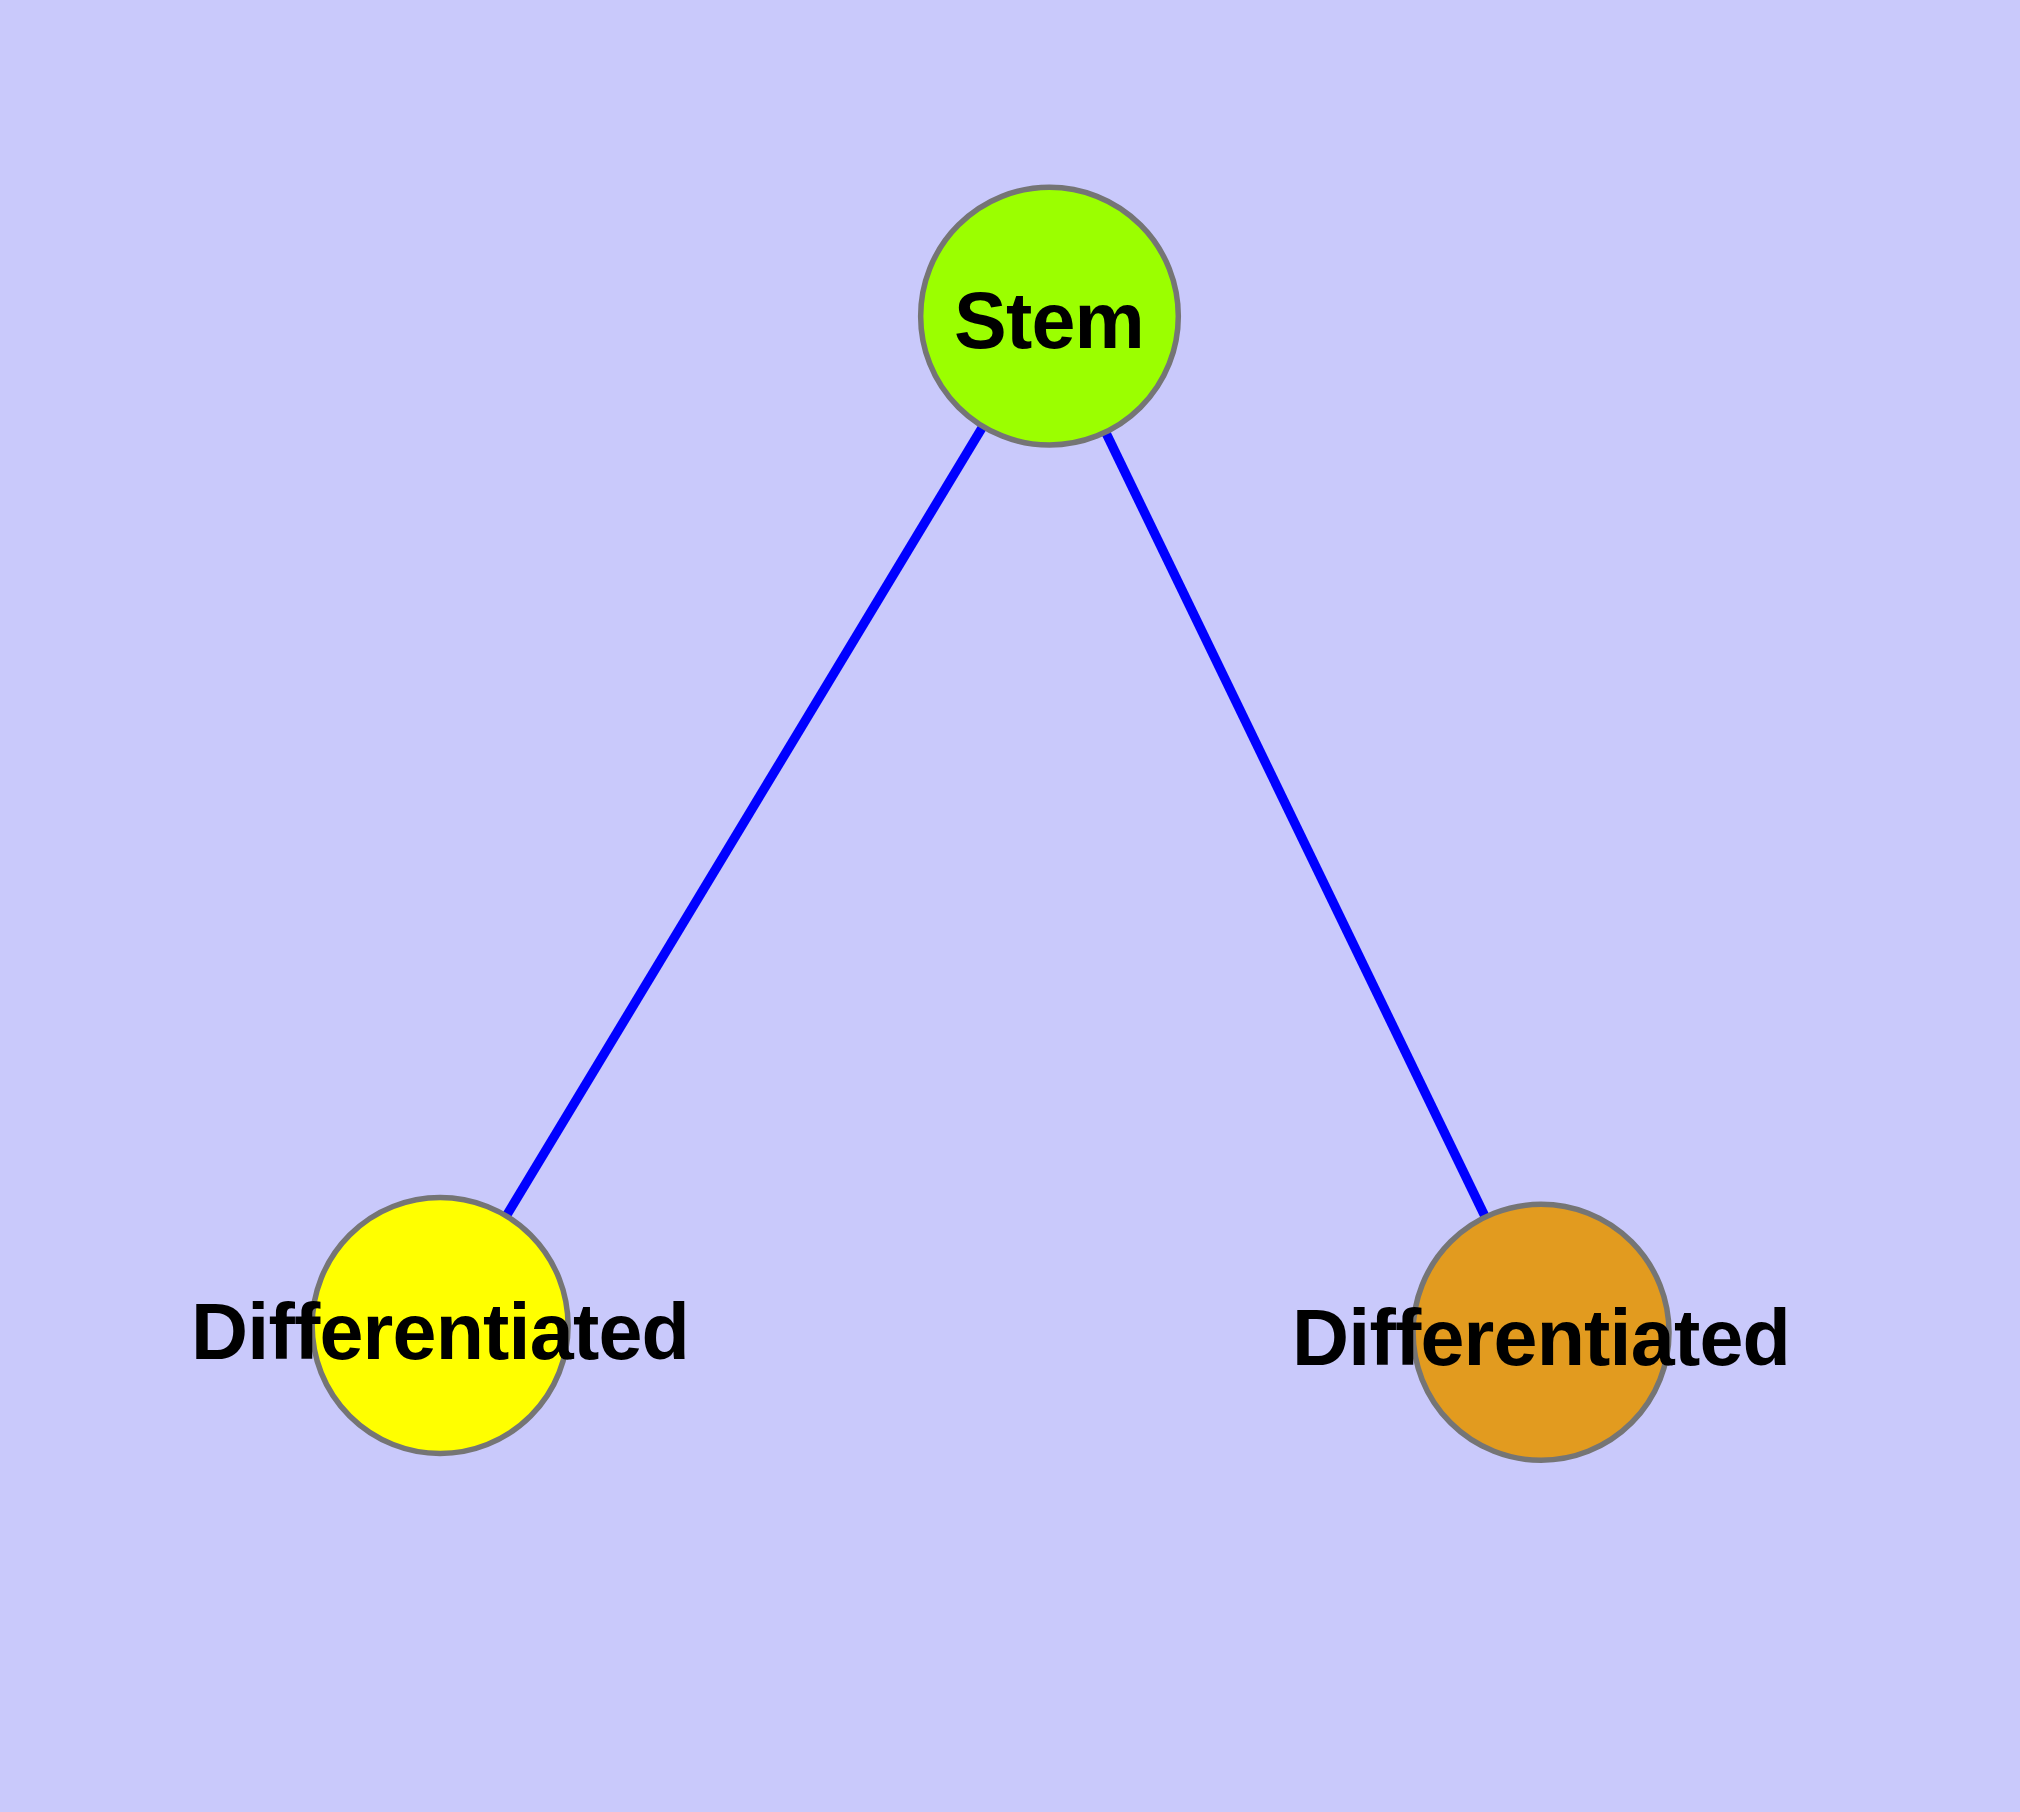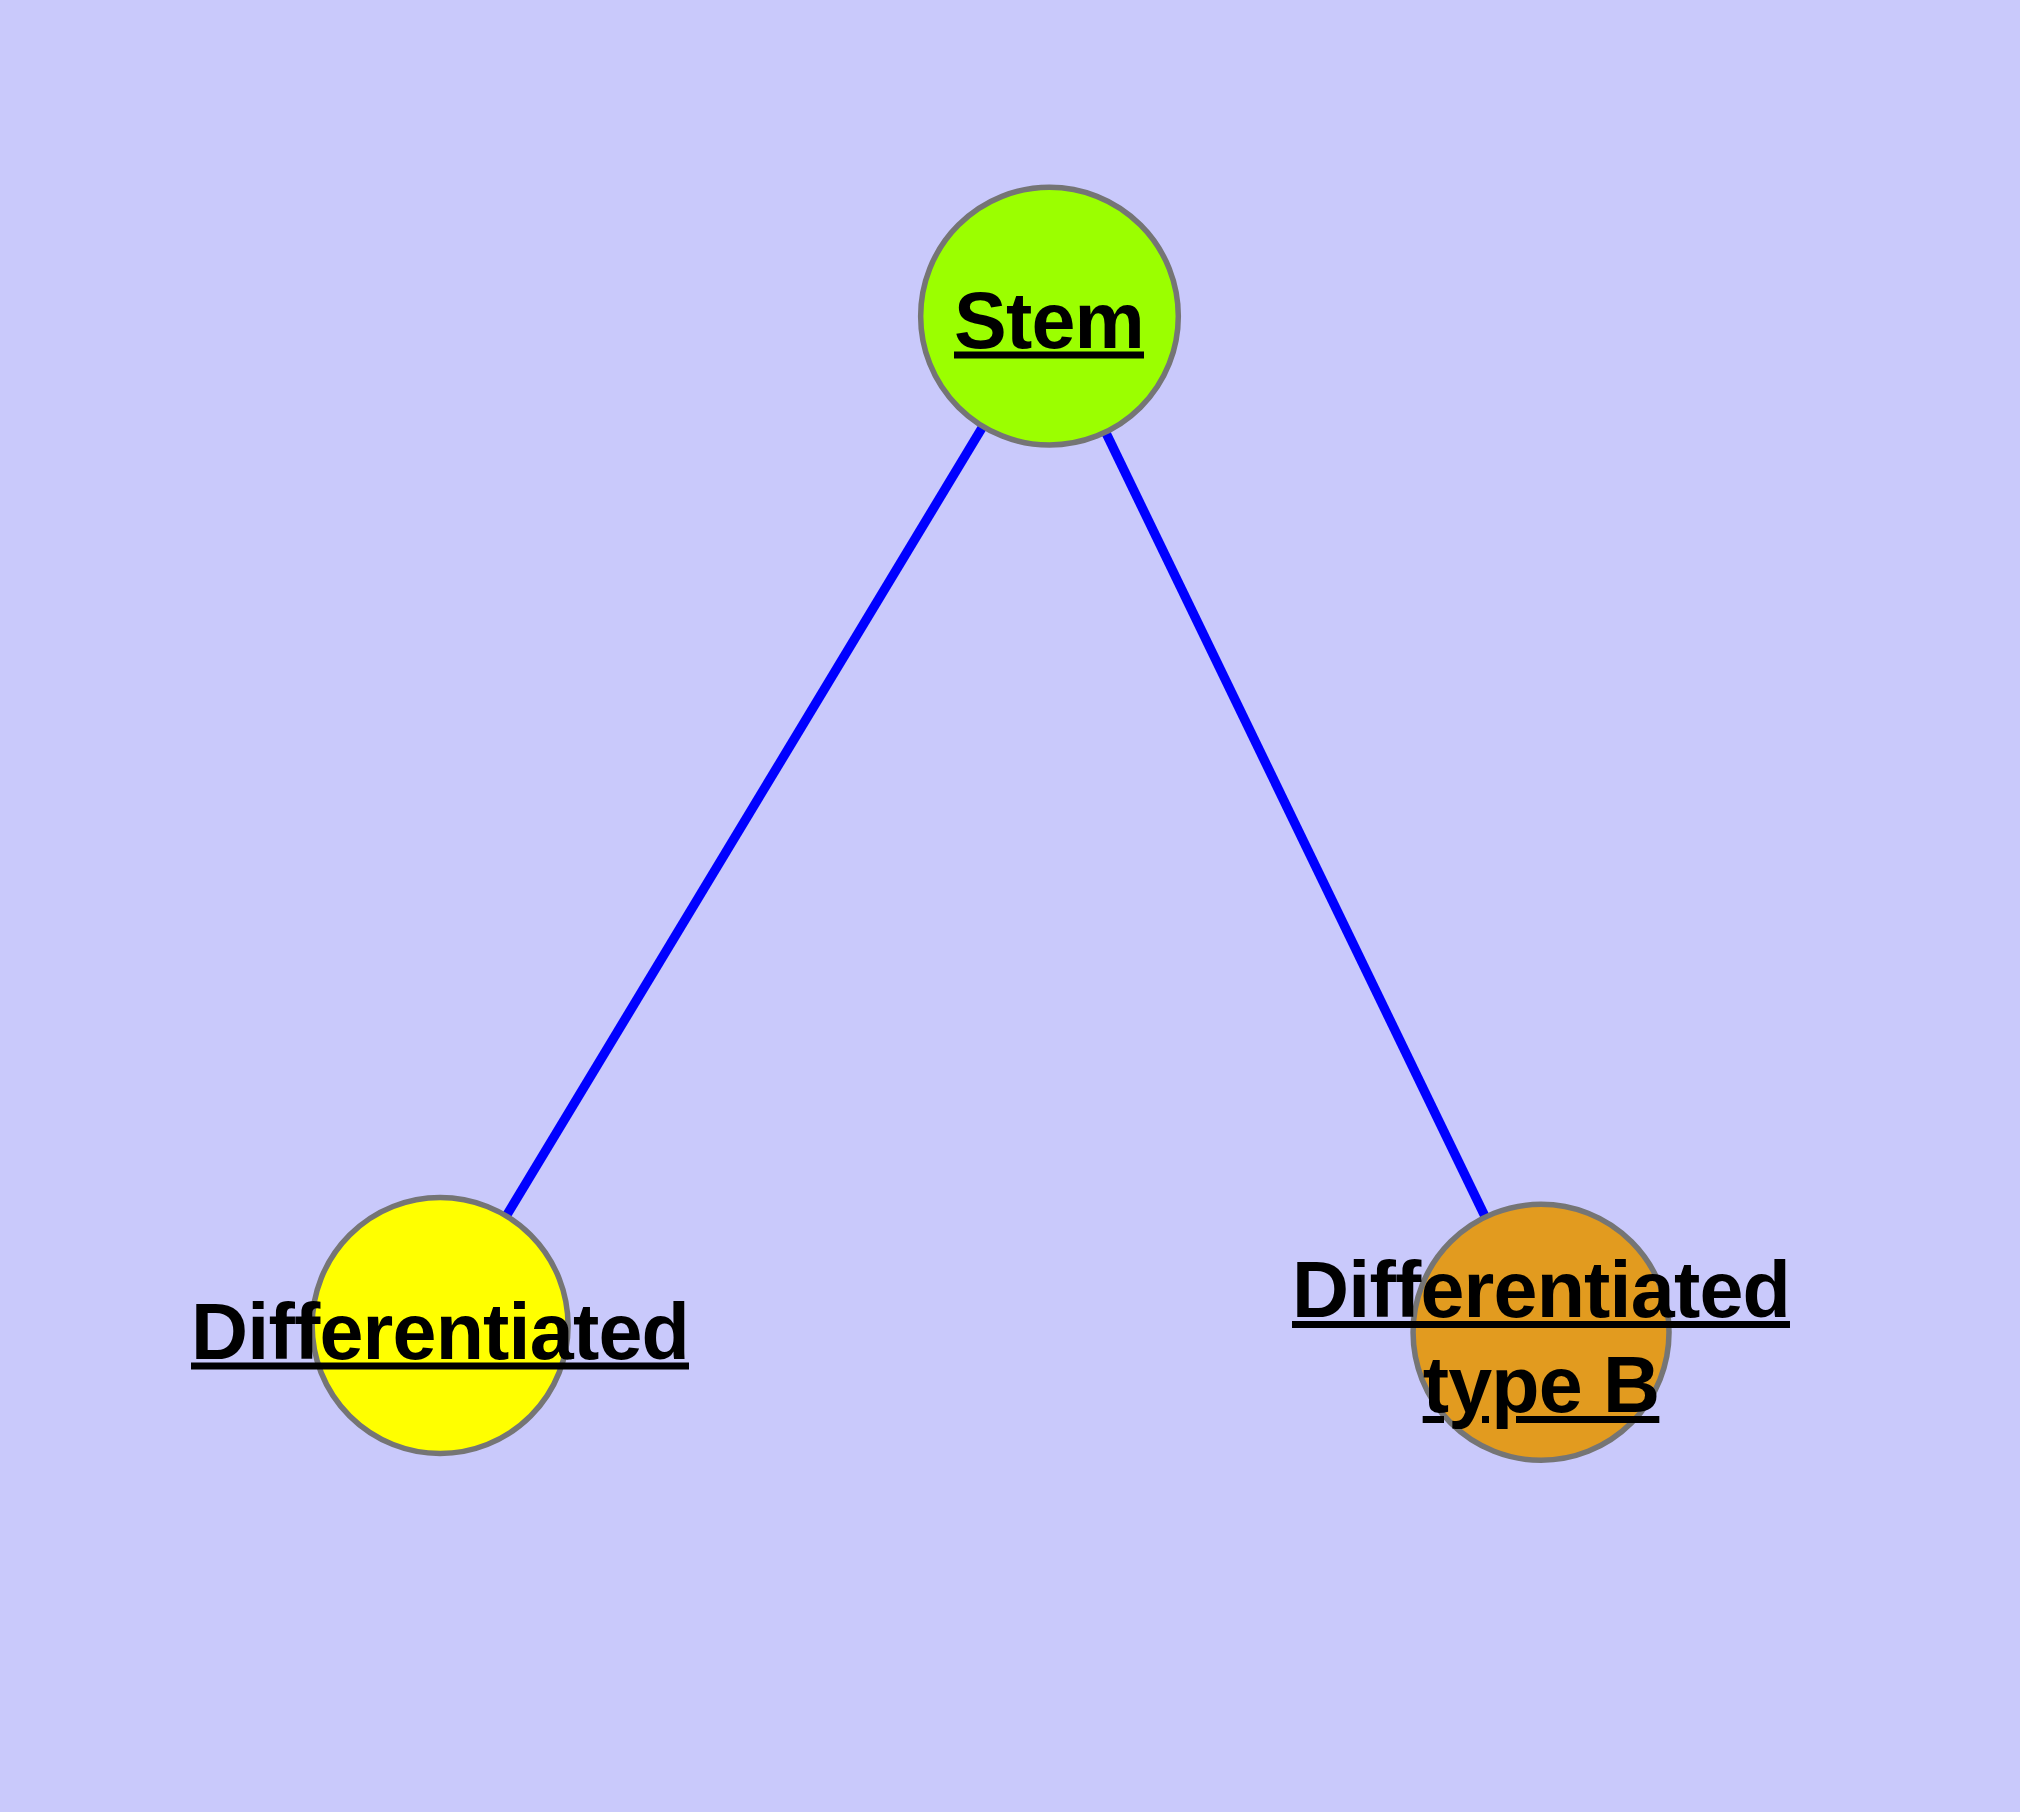--- a/index.html
+++ b/index.html
@@ -28,21 +28,20 @@
     text-align: center;
     font-weight: bold;
     font-size: 79px;
     line-height: 95px;
     letter-spacing: -0.8px;
     color: var(--label, #000000);
     white-space: nowrap;
   }
   .node-label span {
     display: block;
-    text-decoration: underline;
   }
 </style>
 </head>
 <body>
 
 <div class="canvas">
 
   <svg class="graph-svg" viewBox="0 0 2384 2138" xmlns="http://www.w3.org/2000/svg">
 
     <line x1="1238" y1="373" x2="519" y2="1564" stroke-width="11" stroke="#0000FF"></line>
@@ -56,17 +55,16 @@
   <div class="node-label" style="left:1049px; top:320px;">
     <span>Stem</span>
   </div>
 
   <div class="node-label" style="left:440px; top:1331px;">
     <span>Differentiated</span>
   </div>
 
   <div class="node-label" style="left:1541px; top:1337px;">
     <span>Differentiated</span>
-    <span>type B</span>
   </div>
 
 </div>
 
 
 </body></html>

